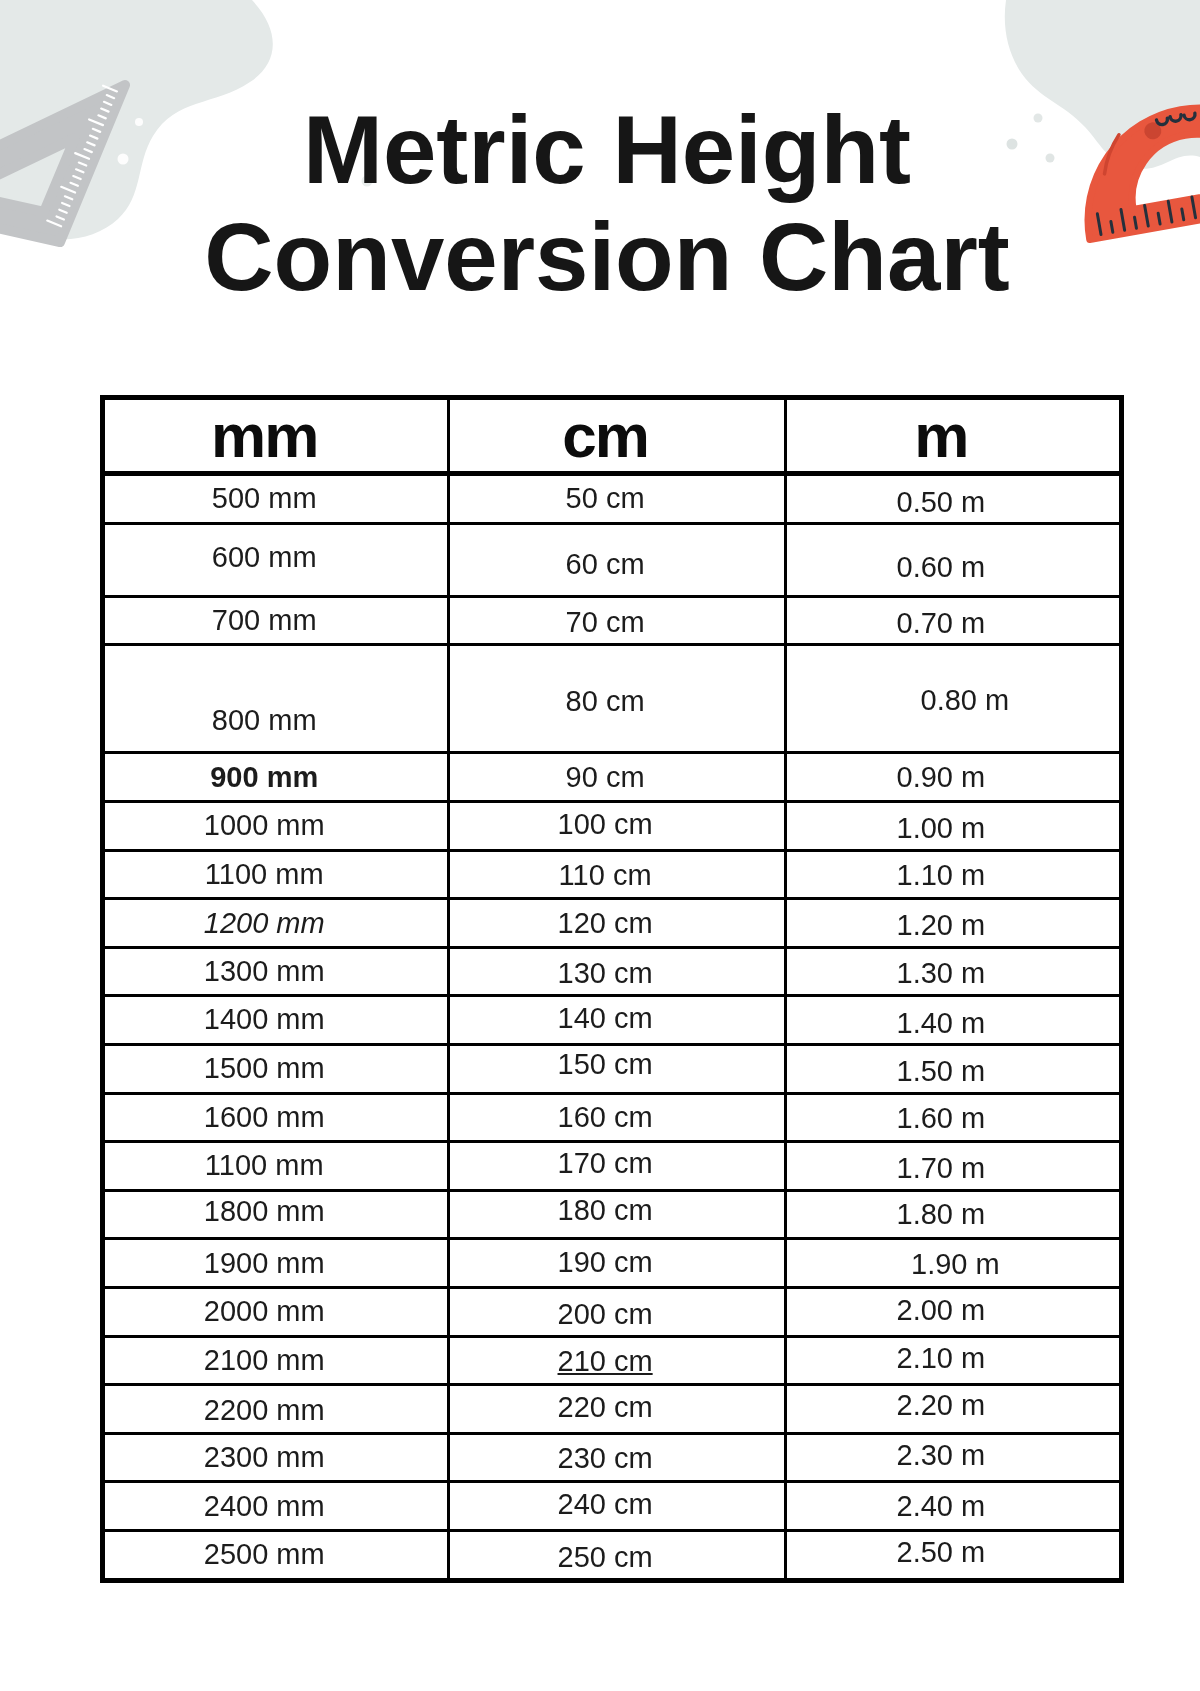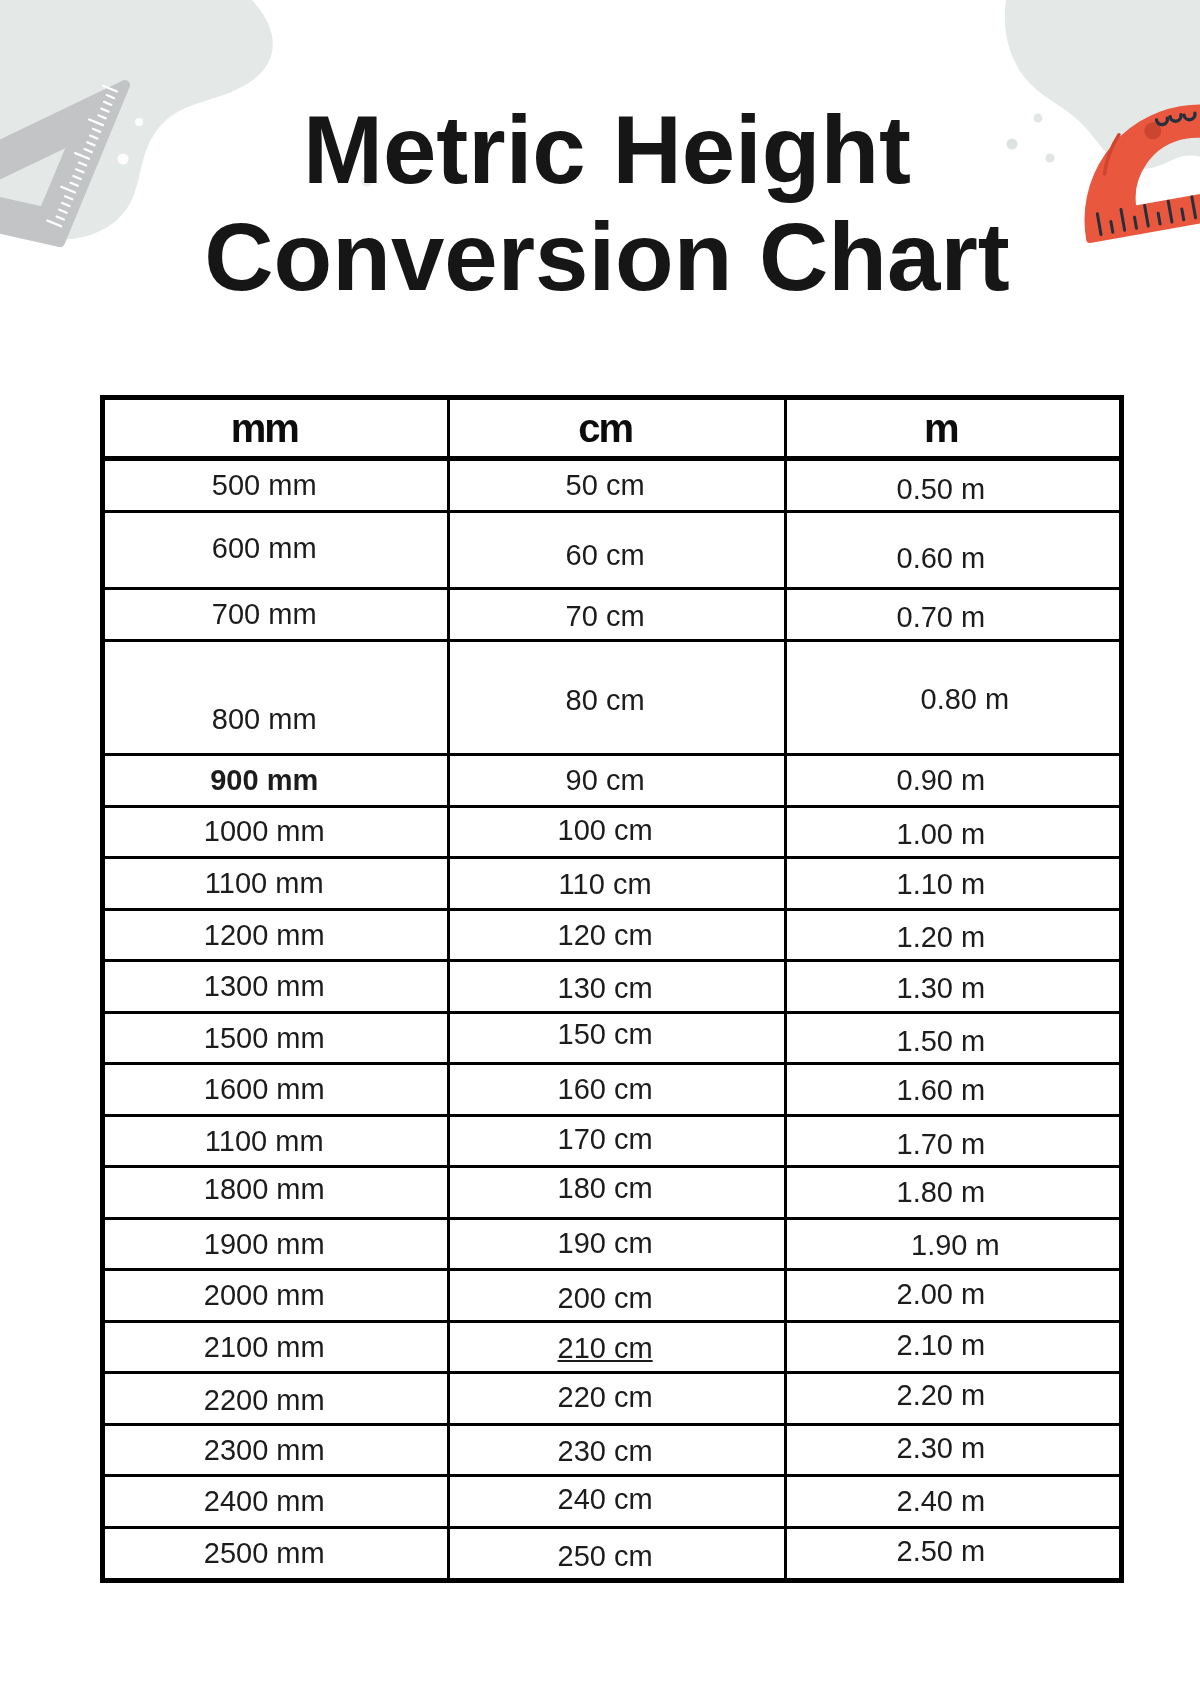--- a/index.html
+++ b/index.html
@@ -14,21 +14,21 @@
     letter-spacing:0px;color:#161616;
   }
   .conv{
     position:absolute;left:100px;top:395px;width:1024px;height:1188px;z-index:1;
     border-collapse:collapse;table-layout:fixed;
     border:5px solid #000;
   }
   .conv col.c1{width:34%;} .conv col.c2{width:33%;} .conv col.c3{width:33%;}
   .conv th{
     border:3px solid #000;border-top:5px solid #000;border-bottom:5px solid #000;
-    height:56px;font-size:40px;font-weight:bold;letter-spacing:-2px;
+    height:56px;font-size:62px;font-weight:bold;letter-spacing:-2px;
     color:#0c0c0c;text-align:center;vertical-align:middle;padding:0 24px 0 0;
   }
   .conv td{
     border:3px solid #000;font-size:29px;color:#1c1c1c;
     text-align:center;vertical-align:middle;padding:0 24px 0 0;
   }
   .conv td span{display:inline-block;}
 </style>
 </head>
 <body>
@@ -155,30 +155,35 @@
           <td><span style="transform: translateY(0px);">1000 mm</span></td>
           <td><span style="transform: translateY(-1px);">100 cm</span></td>
           <td><span style="transform: translateY(3px);">1.00 m</span></td>
         </tr>
         <tr>
           <td><span style="transform: translateY(0px);">1100 mm</span></td>
           <td><span style="transform: translateY(1px);">110 cm</span></td>
           <td><span style="transform: translateY(1px); text-align: center;">1.10 m</span></td>
         </tr>
         <tr>
-          <td><span style="transform: translateY(0px);">1200 mm</span></td>
+          <td><span style="transform: translateY(0px); font-style: italic;">1200 mm</span></td>
           <td><span style="transform: translateY(0px);">120 cm</span></td>
           <td><span style="transform: translateY(2px);">1.20 m</span></td>
         </tr>
         <tr>
           <td><span style="transform: translateY(0px);">1300 mm</span></td>
           <td><span style="transform: translateY(2px);">130 cm</span></td>
           <td><span style="transform: translateY(2px);">1.30 m</span></td>
         </tr>
         <tr>
+          <td><span style="transform: translateY(-1px);">1400 mm</span></td>
+          <td><span style="transform: translateY(-2px);">140 cm</span></td>
+          <td><span style="transform: translateY(3px);">1.40 m</span></td>
+        </tr>
+        <tr>
           <td><span style="transform: translateY(0px);">1500 mm</span></td>
           <td><span style="transform: translateY(-4px);">150 cm</span></td>
           <td><span style="transform: translateY(3px);">1.50 m</span></td>
         </tr>
         <tr>
           <td><span style="transform: translateY(0px);">1600 mm</span></td>
           <td><span style="transform: translateY(0px);">160 cm</span></td>
           <td><span style="transform: translateY(1px);">1.60 m</span></td>
         </tr>
         <tr>

